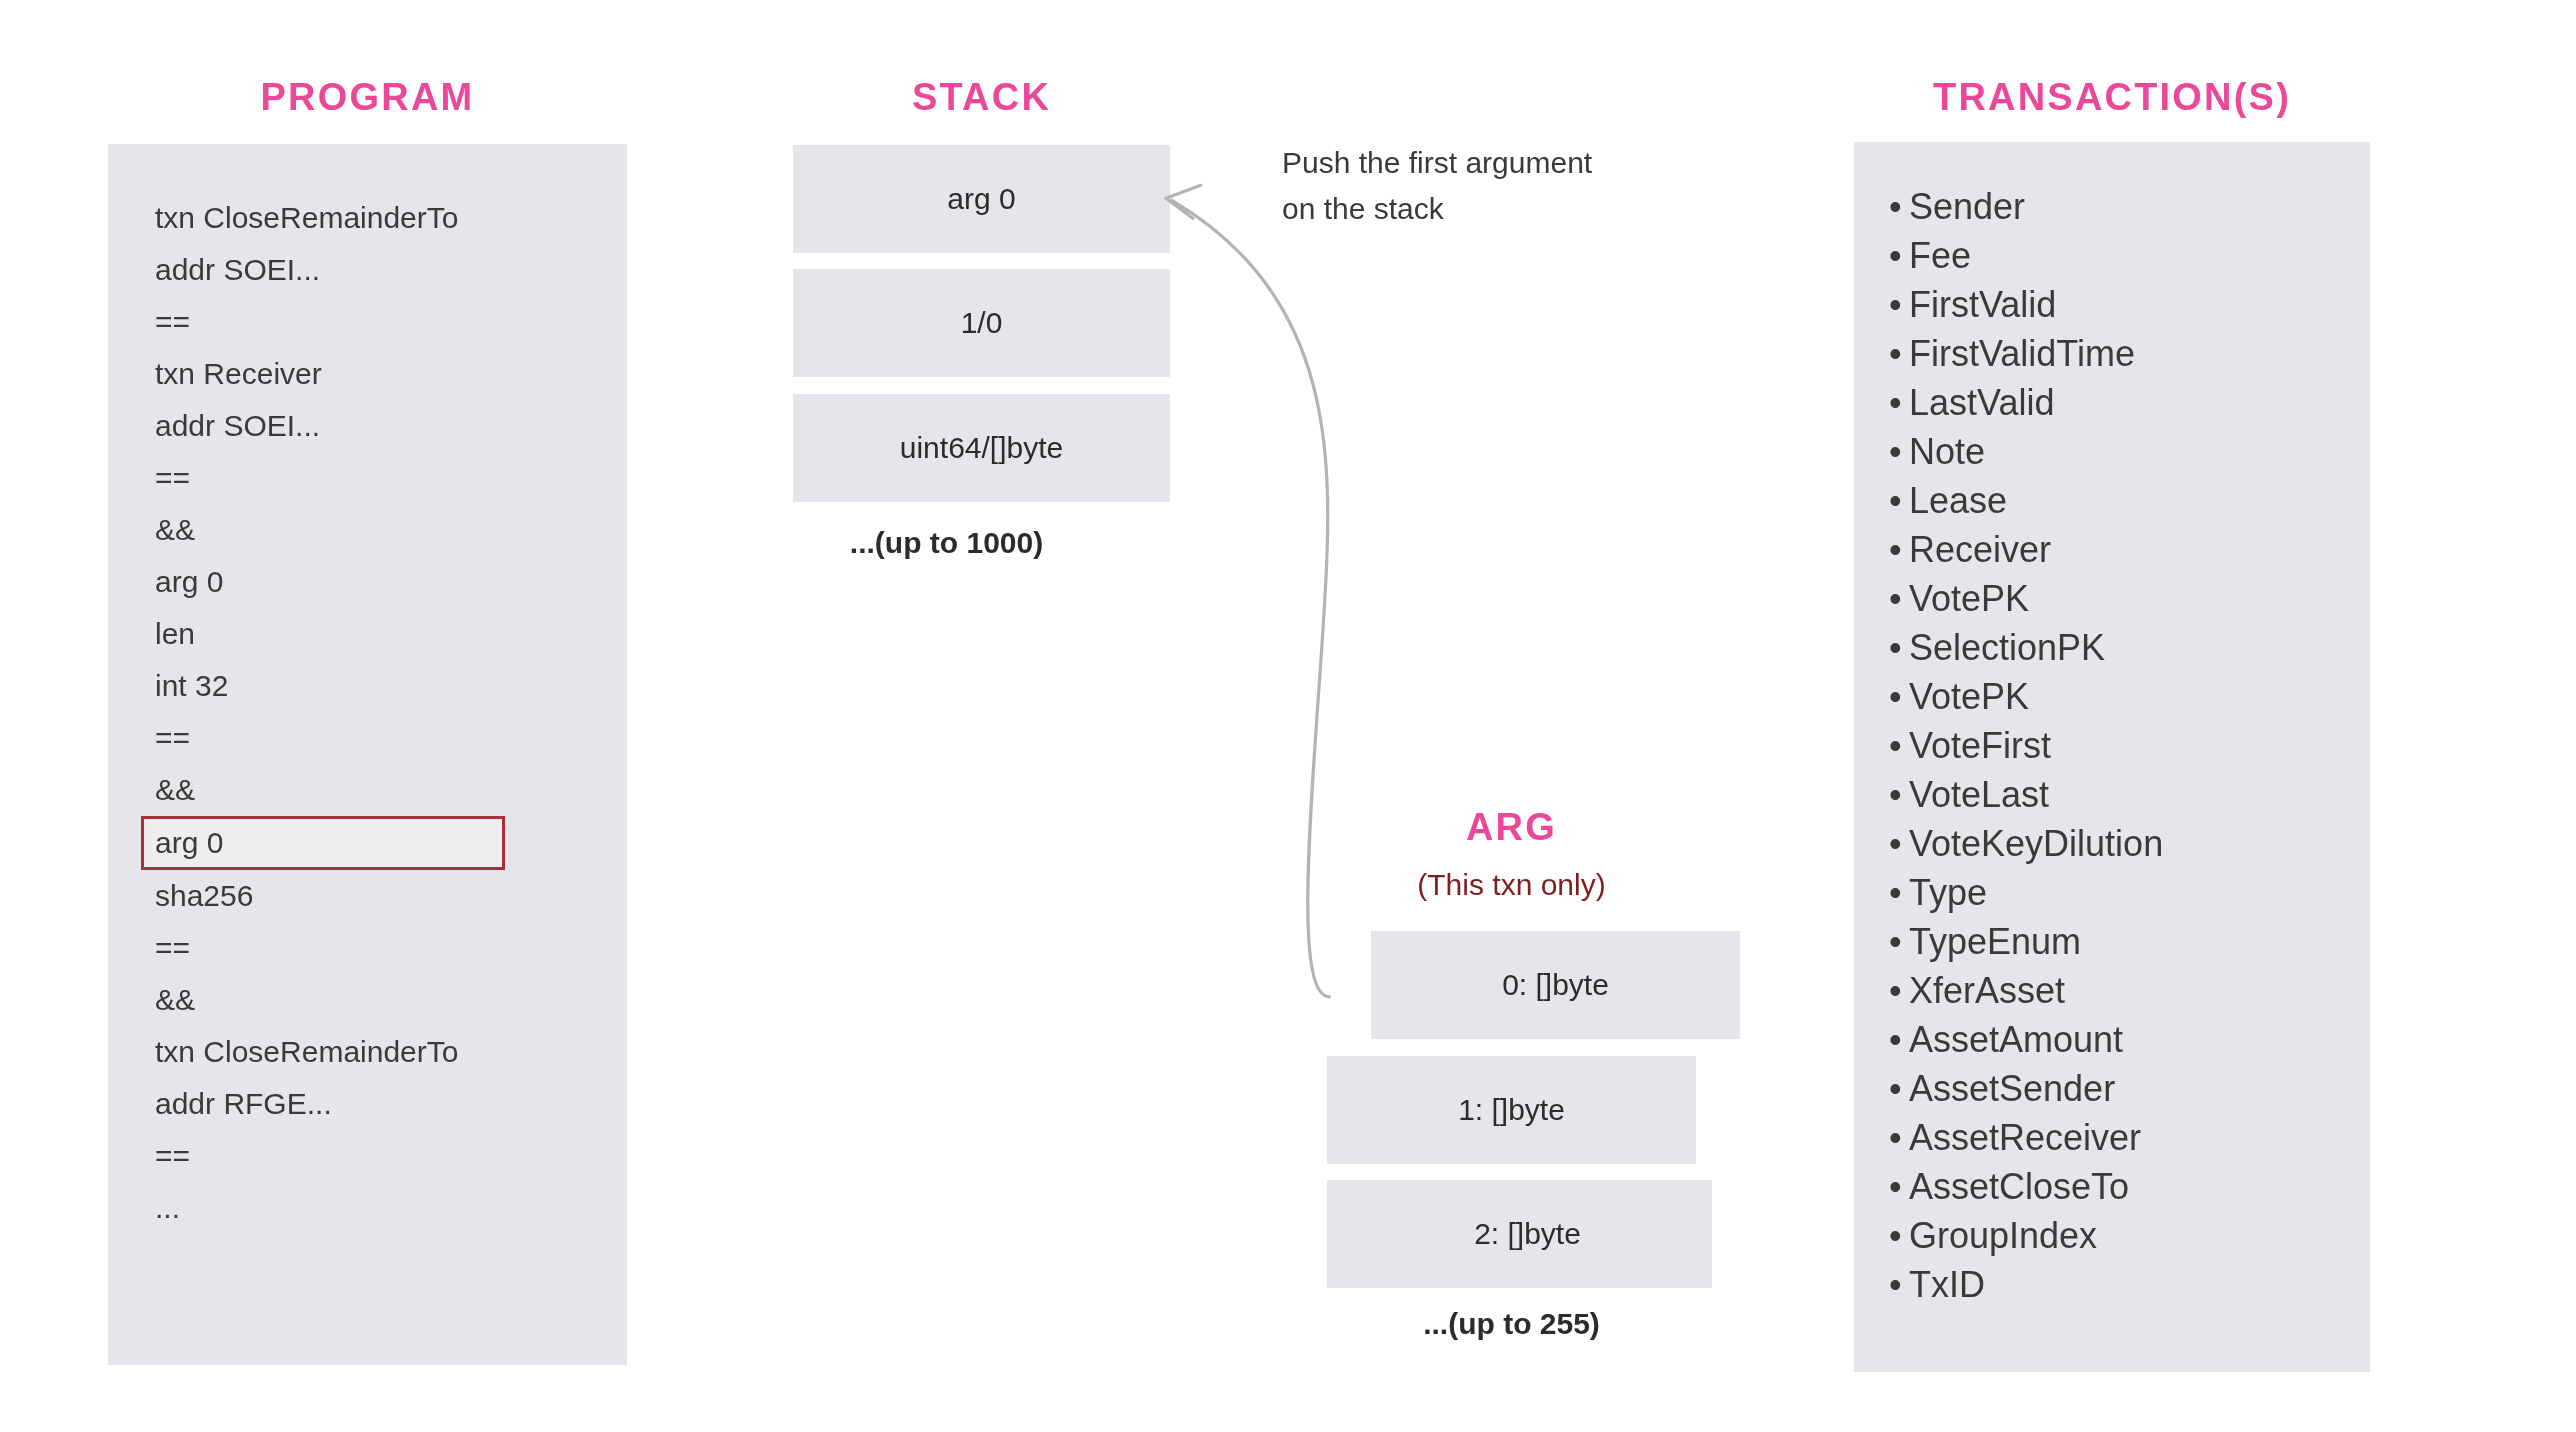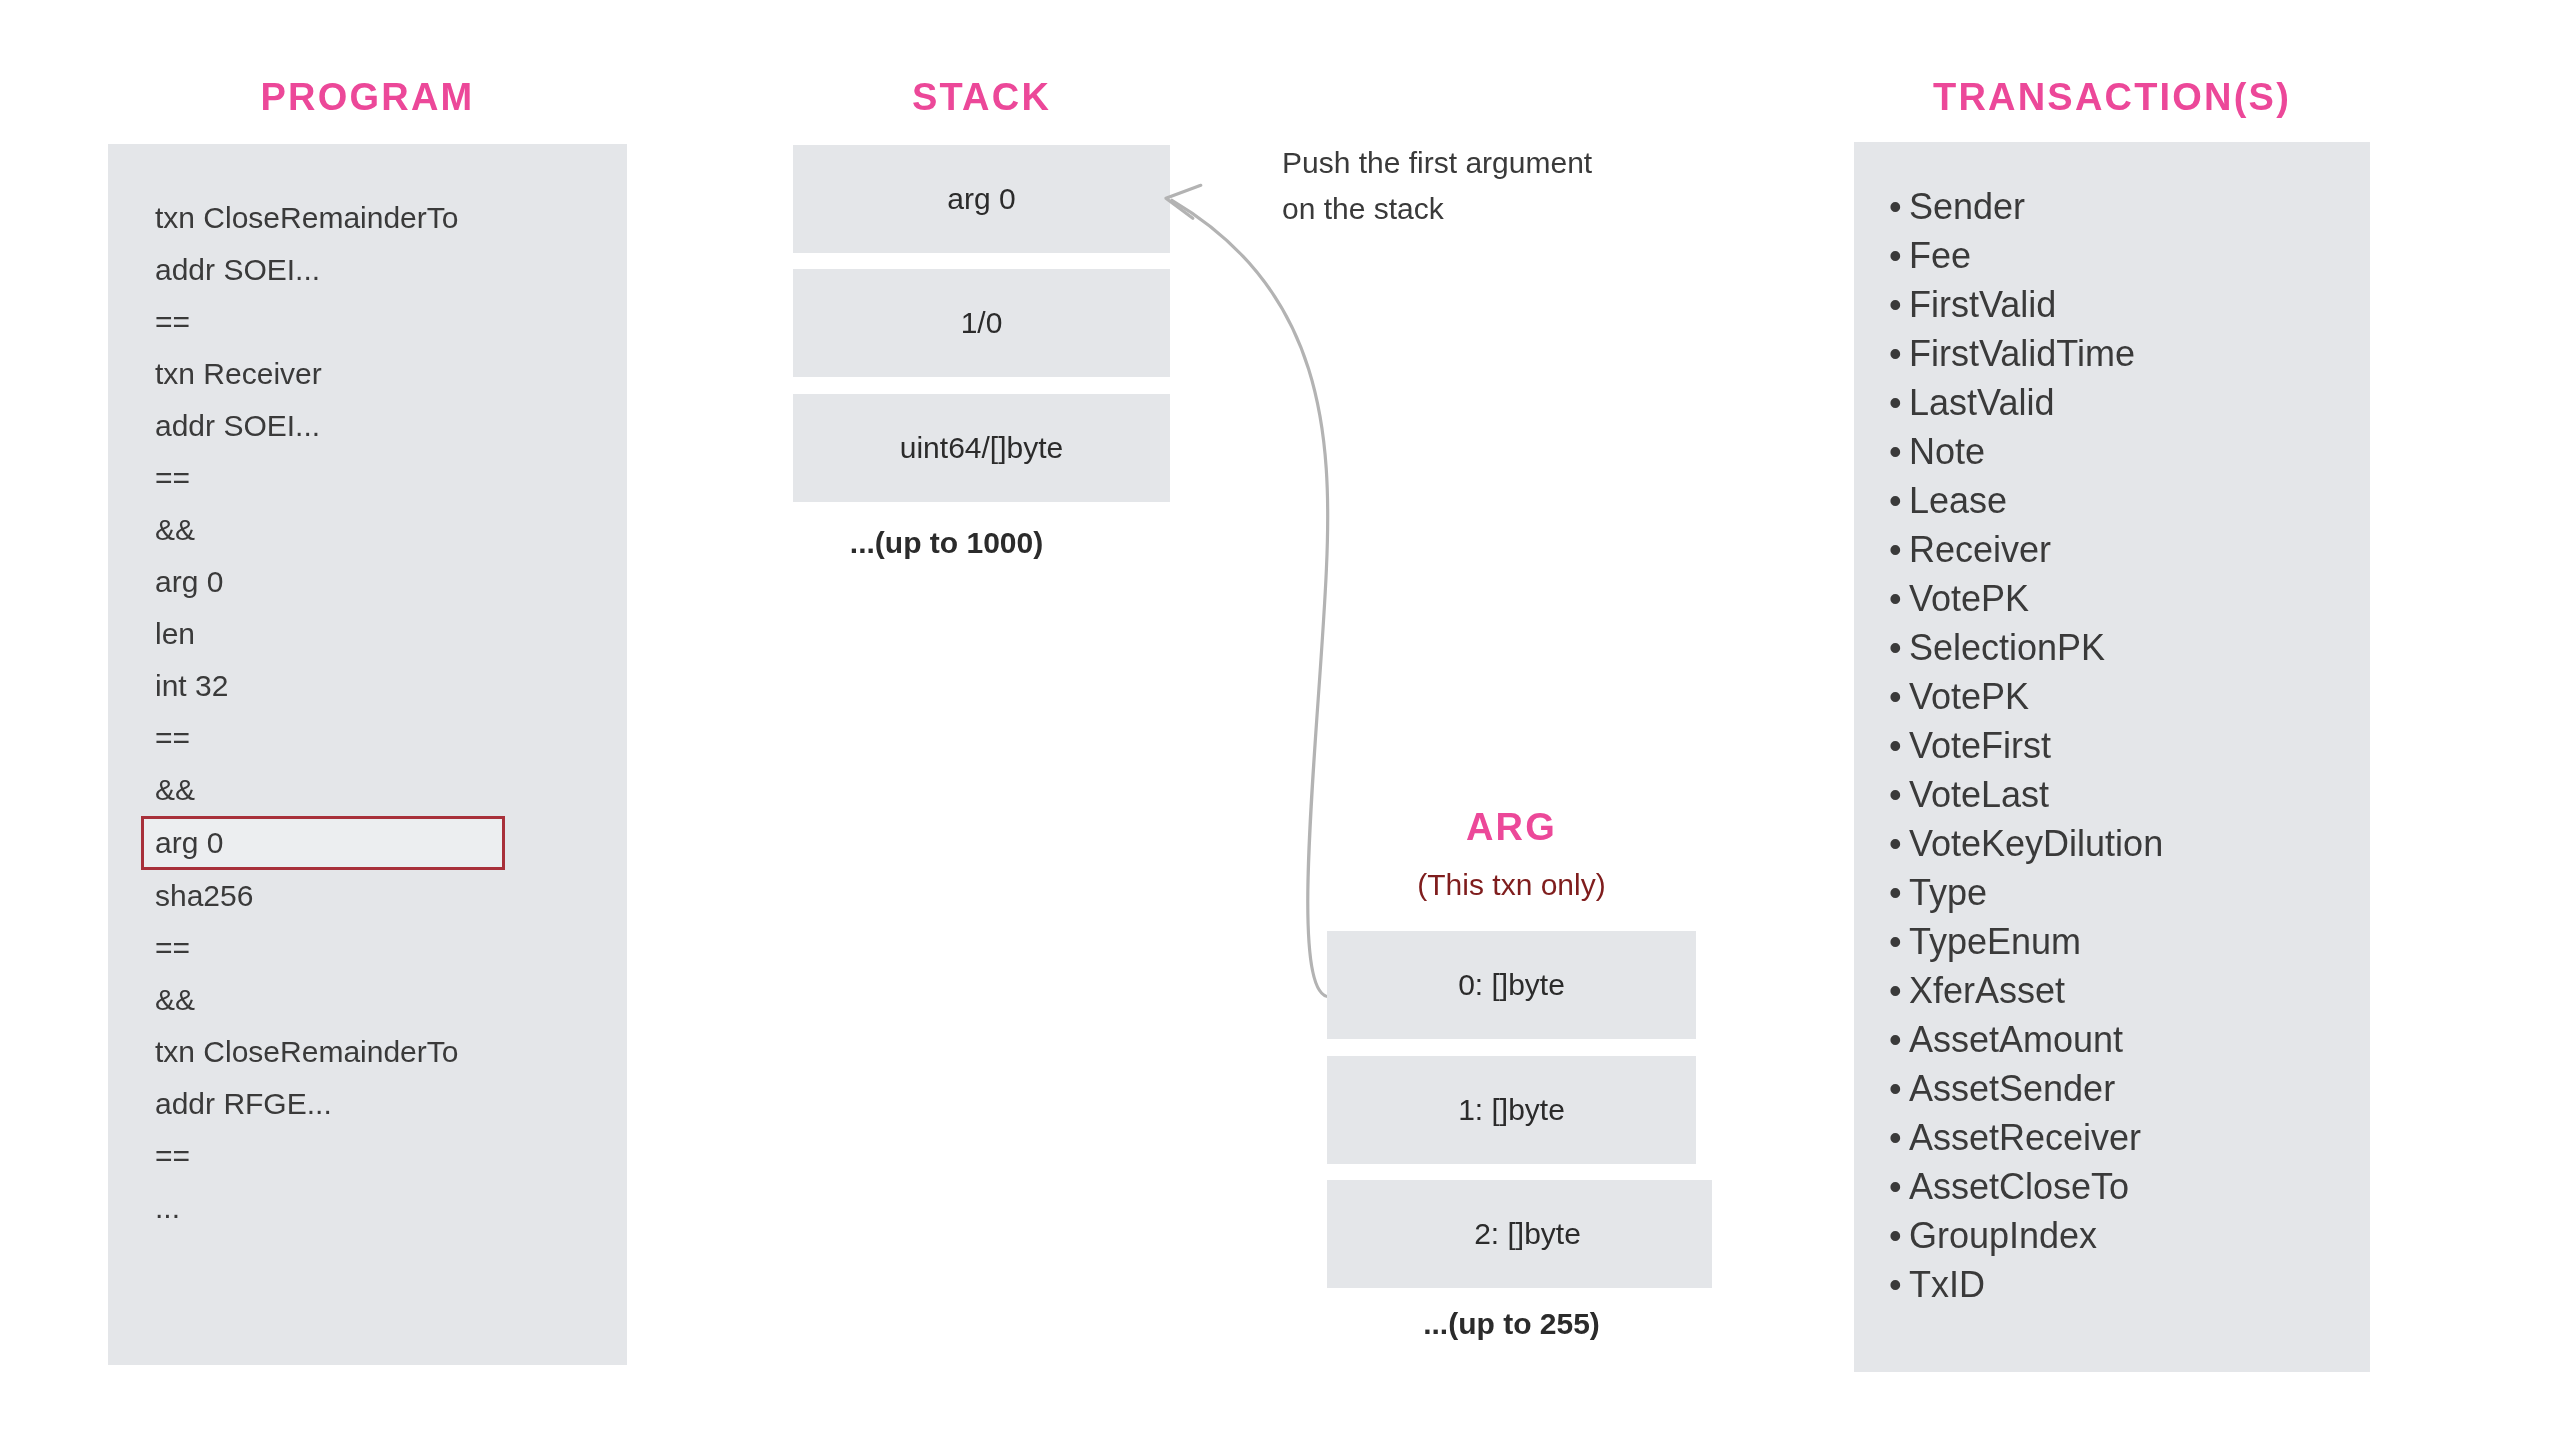--- a/index.html
+++ b/index.html
@@ -128,21 +128,21 @@
     position: absolute;
     left: 1327px;
     top: 868px;
     width: 369px;
     text-align: center;
     font-size: 30px;
     color: #7f1d1d;
     white-space: nowrap;
   }
   .arg-slot { left: 1327px; width: 369px; height: 108px; }
-  #arg-slot-0 { top: 931px; }
+  #arg-slot-0 { top: 931px; margin-left: 44px; }
   #arg-slot-1 { top: 1056px; }
   #arg-slot-2 { top: 1180px; padding-left: 16px; }
   #arg-more { left: 1327px; top: 1307px; width: 369px; }
 
   
   #txn-title { left: 1854px; top: 76px; width: 516px; }
   #txn-panel {
     left: 1854px;
     top: 142px;
     width: 516px;

